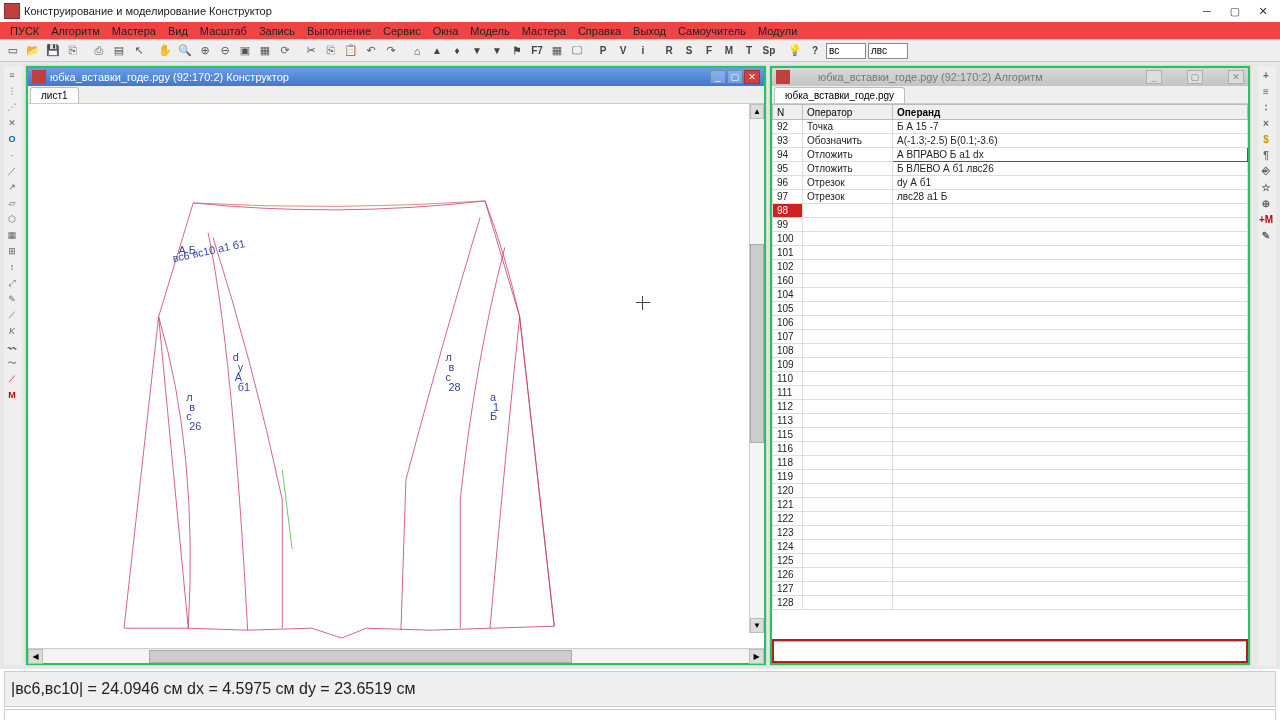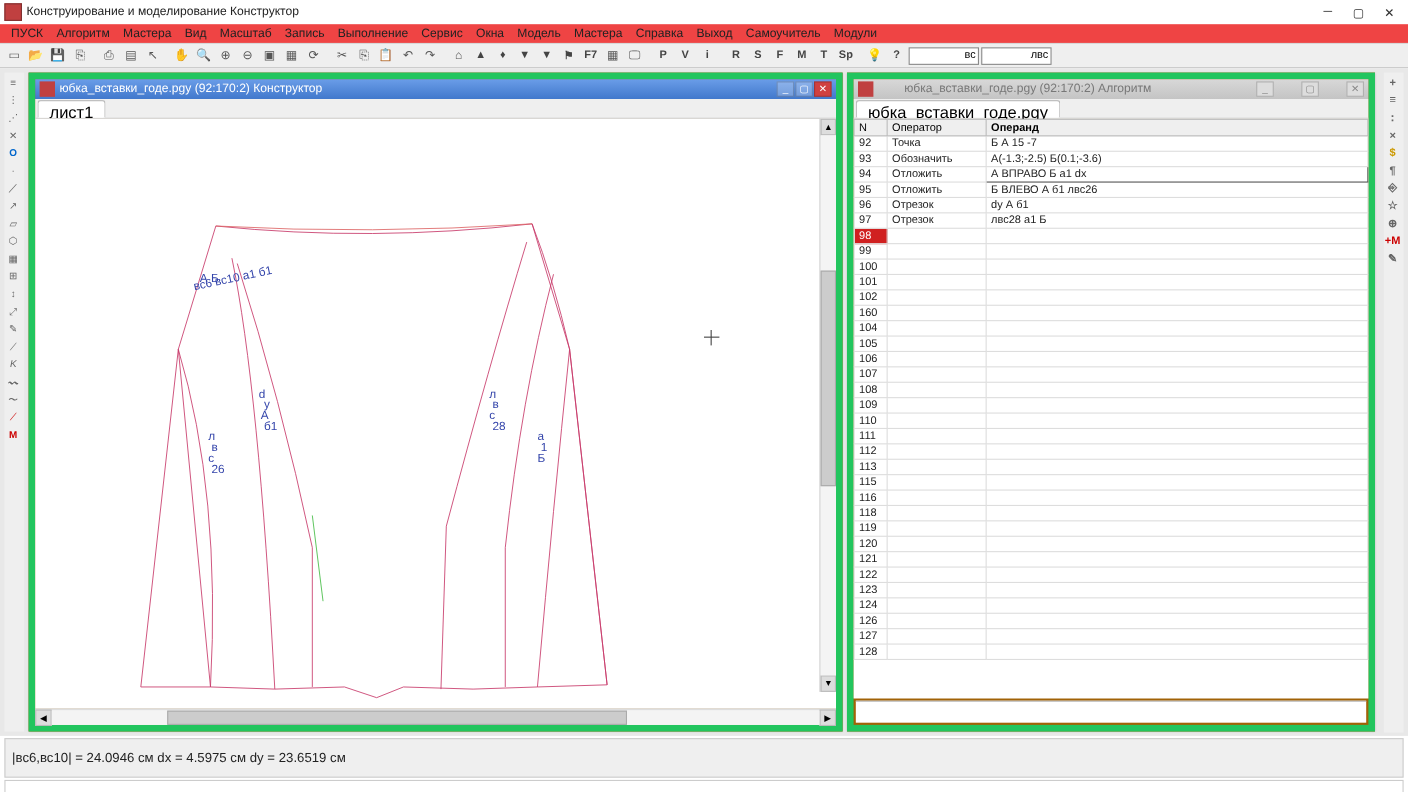--- a/index.html
+++ b/index.html
@@ -9,45 +9,45 @@
 .titlebar .title { flex:1; color:#222; }
 .titlebar .wbtn { width:26px; height:18px; display:flex; align-items:center; justify-content:center; margin-left:2px; color:#333; }
 
 .menubar { height:18px; background:#ef4444; display:flex; align-items:center; padding:0 4px; gap:0; border-bottom:1px solid #d8d8d8; }
 .menubar .mi { padding:0 6px; color:#222; }
 
 .toolbar { height:22px; background:#efefef; display:flex; align-items:center; padding:0 4px; gap:2px; border-bottom:1px solid #c8c8c8; }
 .tbbtn { width:18px; height:18px; display:flex; align-items:center; justify-content:center; color:#555; border:1px solid transparent; background:#efefef; }
 .tbsep { width:4px; }
 .tbtxt { font-weight:bold; color:#444; font-size:10px; }
-.tbinput { width:64px; height:16px; border:1px solid #888; background:#fff; font-size:10px; padding:0 2px;text-align:right; }
+.tbinput { width:40px; height:16px; border:1px solid #888; background:#fff; font-size:10px; padding:0 2px; }
 
 .workarea { display:flex; height:607px; background:#e8e8e8; padding:4px; gap:4px; position:relative; }
 
 .ltoolbar { width:18px; display:flex; flex-direction:column; gap:2px; background:#efefef; padding:2px 0; }
 .lbtn { width:16px; height:14px; display:flex; align-items:center; justify-content:center; color:#666; font-size:9px; }
 
 .rtoolbar { width:18px; display:flex; flex-direction:column; gap:2px; background:#efefef; padding:2px 0; position:absolute; right:4px; top:4px; height:600px;}
 .rbtn { width:16px; height:14px; display:flex; align-items:center; justify-content:center; color:#666; font-size:10px; font-weight:bold;}
 
-.panel { background:#a16207; border:6px solid #22c55e; display:flex; flex-direction:column; box-shadow:0 0 2px rgba(0,0,0,0.2); }
+.panel { background:#b91c1c; border:2px solid #22c55e; display:flex; flex-direction:column; box-shadow:0 0 2px rgba(0,0,0,0.2); }
 .panel.left { width:740px; }
 .panel.right { width:480px; margin-right:20px;}
 
 .phead { height:18px; display:flex; align-items:center; padding:0 4px; font-size:11px; }
 .phead.active { background:linear-gradient(#6a9de8,#4178cc); color:#fff; }
 .phead.inactive { background:linear-gradient(#d8d8d8,#c4c4c4); color:#777;gap:24px; }
 .phead .picon { width:14px; height:14px; background:#c04040; margin-right:4px; }
 .phead .ptitle { flex:1; }
 .phead .pbtn { width:16px; height:14px; display:flex; align-items:center; justify-content:center; font-size:9px; margin-left:1px; background:rgba(255,255,255,0.25); border:1px solid rgba(0,0,0,0.2);}
 .phead.active .pbtn.close { background:#d04040; color:#fff; }
 .phead.inactive .pbtn { background:#ddd; color:#888;}
 
 .ptabs { height:18px; background:#efefef; display:flex; border-bottom:1px solid #ccc; }
-.ptab { padding:2px 10px; background:#fff; border:1px solid #bbb; border-bottom:none; font-size:15px; border-radius:3px 3px 0 0; margin-top:1px; margin-left:2px;}
+.ptab { padding:2px 10px; background:#fff; border:1px solid #bbb; border-bottom:none; font-size:10px; border-radius:3px 3px 0 0; margin-top:1px; margin-left:2px;}
 
 .canvas-wrap { flex:1; position:relative; background:#fff; overflow:hidden; }
 .canvas-wrap svg { width:100%; height:100%; }
 .hscroll { height:15px; background:#efefef; border-top:1px solid #ccc; display:flex; align-items:center; }
 .hscroll .arrow { width:15px; height:15px; background:#ddd; border:1px solid #bbb; display:flex; align-items:center; justify-content:center; font-size:8px;}
 .hscroll .track { flex:1; height:13px; background:#f4f4f4; position:relative;}
 .hscroll .thumb { position:absolute; left:15%; width:60%; height:100%; background:#ccc; border:1px solid #aaa;}
 .vscroll { width:15px; background:#efefef; border-left:1px solid #ccc; position:absolute; right:0; top:0; bottom:15px; display:flex; flex-direction:column;}
 .vscroll .arrow { height:15px; background:#ddd; border:1px solid #bbb; display:flex; align-items:center; justify-content:center; font-size:8px;}
 .vscroll .track { flex:1; background:#f4f4f4; position:relative;}
@@ -57,21 +57,21 @@
 table.grid { width:100%; border-collapse:collapse; table-layout:fixed; }
 table.grid th { background:#efefef; border:1px solid #bbb; padding:1px 4px; text-align:left; font-weight:normal; height:15px; font-size:10px;}
 table.grid th.bold { font-weight:bold; }
 table.grid td { border:1px solid #ddd; padding:0 4px; height:14px; font-size:10px; color:#222; }
 table.grid col.n { width:30px; }
 table.grid col.op { width:90px; }
 tr.hl td:first-child { background:#d02020; color:#fff;}
 tr.sel td.operand { border:1px solid #555; }
 .grid-input { height:20px; border-top:1px solid #bbb; background:#fff; margin:2px;}
 
-.infobar { height:18px; background:#efefef; border:1px solid #ccc; margin:2px 4px; padding:17px 6px; display:flex; align-items:center; font-size:12px; color:#222;}
+.infobar { height:18px; background:#efefef; border:1px solid #ccc; margin:2px 4px; padding:17px 6px; display:flex; align-items:center; font-size:16px; color:#222;}
 .inputbar { height:18px; background:#fff; border:1px solid #ccc; margin:0 4px 2px 4px;}
 
 .statusbar { height:16px; background:#efefef; border-top:1px solid #ccc; display:flex; align-items:center; padding:0 4px; font-size:10px; color:#333; }
 .statusbar .sseg { padding:0 8px; border-right:1px solid #ccc;}
 .statusbar .spacer { flex:1; }
 .statusbar .badge { padding:0 4px; margin-left:4px; font-weight:bold;}
 .statusbar .badge.green { background:#3c3; color:#040;}
 .statusbar .badge.gray { background:#ccc; color:#555;}
 
 .cross { position:absolute; width:14px; height:14px; }
@@ -426,20 +426,25 @@
               <td>123</td>
               <td></td>
               <td class="operand"></td>
             </tr>
             <tr>
               <td>124</td>
               <td></td>
               <td class="operand"></td>
             </tr>
             <tr>
+              <td>125</td>
+              <td></td>
+              <td class="operand"></td>
+            </tr>
+            <tr>
               <td>126</td>
               <td></td>
               <td class="operand"></td>
             </tr>
             <tr>
               <td>127</td>
               <td></td>
               <td class="operand"></td>
             </tr>
             <tr>

